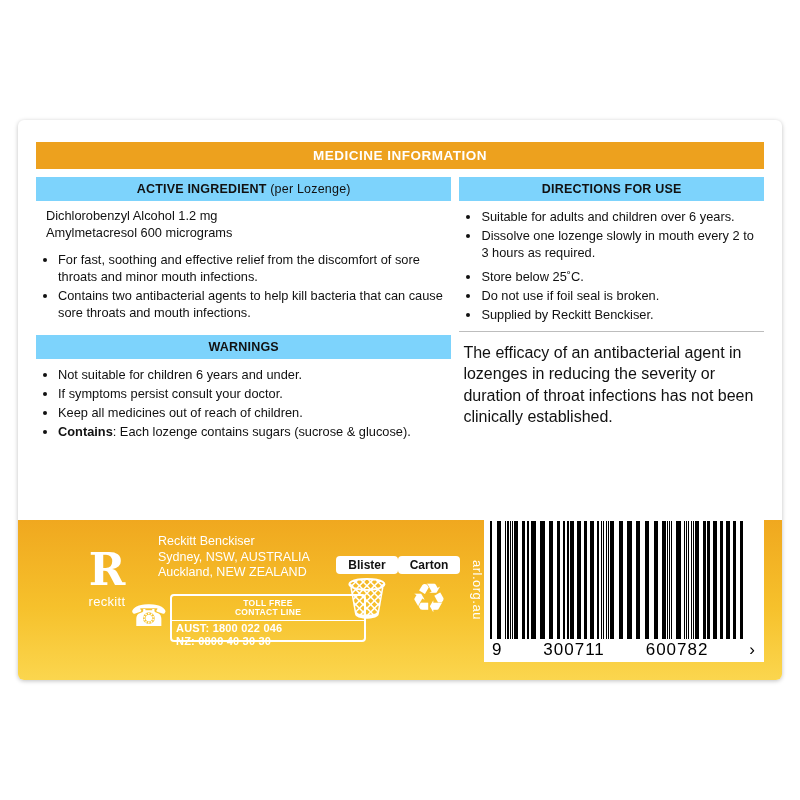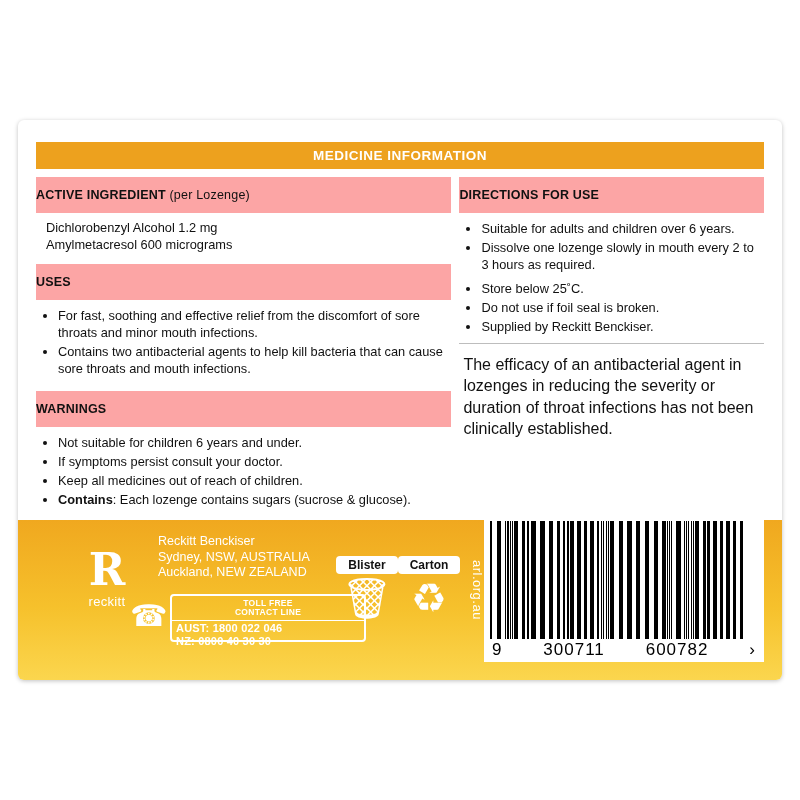--- a/index.html
+++ b/index.html
@@ -32,26 +32,26 @@
     margin: 22px 18px 0 18px;
   }
   .cols {
     display: flex;
     margin: 0 18px;
     gap: 0;
   }
   .col-left { width: 420px; }
   .col-right { width: 308px; margin-left: 8px; }
   .sect-title {
-    background: #fca5a5;
+    background: #7dd3fc;
     color: #111111;
-    text-align: left;
+    text-align: center;
     font-size: 12.5px;
     font-weight: bold;
-    padding: 11px 0;
+    padding: 5px 0;
     margin-top: 8px;
     letter-spacing: 0.2px;
   }
   .sect-title .light { font-weight: normal; }
   .body-text {
     font-size: 12.8px;
     line-height: 1.32;
     color: #111111;
     padding: 7px 4px 2px 10px;
   }
@@ -210,21 +210,20 @@
     <div class="col-left">
 
       <div class="sect-title">
         <span>ACTIVE INGREDIENT</span><span class="light"> (per Lozenge)</span>
       </div>
       <div class="body-text">
         <div>Dichlorobenzyl Alcohol 1.2 mg</div>
         <div>Amylmetacresol 600 micrograms</div>
       </div>
 
-      <div class="sect-title">USES</div>
       <ul class="bullets">
         <li>For fast, soothing and effective relief from the discomfort of sore throats and minor mouth infections.</li>
         <li>Contains two antibacterial agents to help kill bacteria that can cause sore throats and mouth infections.</li>
       </ul>
 
       <div class="sect-title" style="margin-top:14px;">WARNINGS</div>
       <ul class="bullets">
         <li>Not suitable for children 6 years and under.</li>
         <li>If symptoms persist consult your doctor.</li>
         <li>Keep all medicines out of reach of children.</li>

